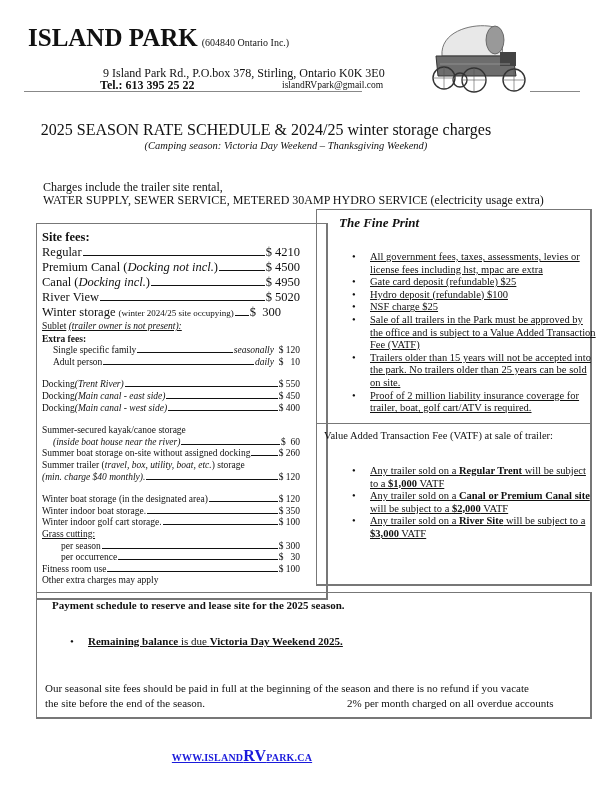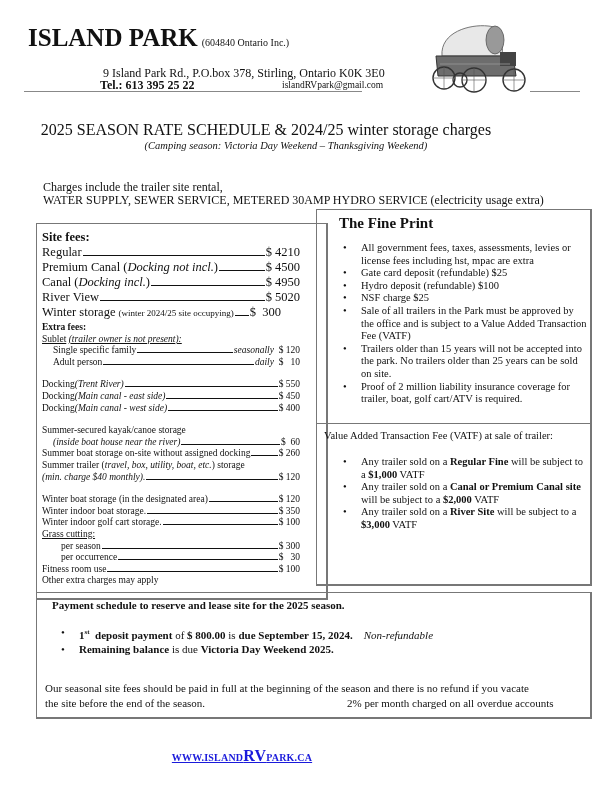--- a/index.html
+++ b/index.html
@@ -23,21 +23,21 @@
   .box.vatf{left:316px;top:423px;width:276px;height:163px;border-width:1px 2px 2px 1px;}
   .box.pay{left:36px;top:592px;width:556px;height:127px;border-width:1px 2px 2px 1px;}
   .row{display:flex;align-items:baseline;white-space:nowrap;}
   .fill{flex:1;border-bottom:1px solid #111;margin:0 1px 2px 1px;height:0;}
   .big{font-size:12.5px;line-height:15px;}
   .sm{font-size:9.5px;line-height:11.6px;}
   .u{text-decoration:underline;}
   .i{font-style:italic;}
   .b{font-weight:bold;}
   .price{display:inline-block;text-align:right;}
-  ul{margin:0;padding:0;list-style:none;}
+  ul{margin:9px;padding:0;list-style:none;text-decoration:underline;}
   li.bul{position:relative;padding-left:22px;}
   li.bul:before{content:"\2022";position:absolute;left:4px;top:0;}
   .fp{font-size:10.5px;line-height:12.6px;}
   a.site{color:#1a1adb;text-decoration:underline;font-weight:bold;font-size:10px;letter-spacing:0.2px;}
   a.site .rv{font-size:16px;}
 </style>
 </head>
 <body>
 
 <div class="abs hdr-title">
@@ -101,22 +101,22 @@
     </div>
     <div class="row big">
       <span>River View</span>
         <span class="fill"></span>
         <span class="price">$ 5020</span>
     </div>
     <div class="row big">
       <span>Winter storage</span>&nbsp;<span style="font-size:9px">(winter 2024/25 site occupying)</span><span class="fill" style="flex:0 0 14px"></span><span class="price" style="white-space:pre">$  300</span>
     </div>
 
+    <div class="sm"><span class="u">Sublet</span> <span class="u i">(trailer owner is not present):</span></div>
     <div class="sm b" style="margin-top:1px">Extra fees:</div>
-    <div class="sm"><span class="u">Sublet</span> <span class="u i">(trailer owner is not present):</span></div>
     <div class="row sm" style="padding-left:11px">
       <span>Single specific family</span><span class="fill"></span><span class="i">seasonally</span>&nbsp;&nbsp;<span style="white-space:pre">$ 120</span>
     </div>
     <div class="row sm" style="padding-left:11px">
       <span>Adult person</span><span class="fill"></span><span class="i">daily</span>&nbsp;&nbsp;<span style="white-space:pre">$   10</span>
     </div>
 
     <div style="height:11px"></div>
     <div class="row sm">
       <span>Docking </span>
@@ -186,45 +186,44 @@
     <div class="row sm">
       <span>Fitness room use</span>
         <span class="fill"></span>
         <span>$ 100</span>
     </div>
     <div class="sm">Other extra charges may apply</div>
   </div>
 </div>
 
 <div class="box fine">
-  <div class="b" style="position:absolute;left:22px;top:5px;font-size:15px;">The Fine Print</div>
+  <div class="b" style="position:absolute;left:22px;top:5px;font-size:13px;font-style:italic;">The Fine Print</div>
   <ul class="fp" style="position:absolute;left:22px;top:32px;width:248px;">
     <li class="bul">All government fees, taxes, assessments, levies or license fees including hst, mpac are extra</li>
     <li class="bul">Gate card deposit (refundable) $25</li>
     <li class="bul">Hydro deposit (refundable) $100</li>
     <li class="bul">NSF charge $25</li>
     <li class="bul">Sale of all trailers in the Park must be approved by the office and is subject to a Value Added Transaction Fee (VATF)</li>
     <li class="bul">Trailers older than 15 years will not be accepted into the park. No trailers older than 25 years can be sold on site.</li>
     <li class="bul">Proof of 2 million liability insurance coverage for trailer, boat, golf cart/ATV is required.</li>
   </ul>
 </div>
 
 <div class="box vatf">
   <div class="fp" style="position:absolute;left:7px;top:6px;">Value Added Transaction Fee (VATF) at sale of trailer:</div>
   <ul class="fp" style="position:absolute;left:22px;top:32px;width:248px;">
-    <li class="bul"><span>Any trailer sold on a </span><b>Regular Fine</b><span> will be subject to a </span><b>$1,000</b><span> VATF</span></li>
+    <li class="bul"><span>Any trailer sold on a </span><b>Regular Trent</b><span> will be subject to a </span><b>$1,000</b><span> VATF</span></li>
     <li class="bul"><span>Any trailer sold on a </span><b>Canal or Premium Canal site</b><span> will be subject to a </span><b>$2,000</b><span> VATF</span></li>
     <li class="bul"><span>Any trailer sold on a </span><b>River Site</b><span> will be subject to a </span><b>$3,000</b><span> VATF</span></li>
   </ul>
 </div>
 
 <div class="box pay">
   <div class="b" style="position:absolute;left:8px;top:6px;font-size:11px;margin-left:7px;">Payment schedule to reserve and lease site for the 2025 season.</div>
   <ul style="position:absolute;left:20px;top:32px;font-size:11px;line-height:14.5px;">
-    <li class="bul"><b>1</b><sup class="b" style="font-size:7px">st</sup>&nbsp;&nbsp;<b>deposit payment</b><span> of </span><b>$ 800.00</b><span> is </span><b>due September 15, 2024.</b>&nbsp;&nbsp;&nbsp;&nbsp;<i>Non-refundable</i></li>
     <li class="bul"><b>Remaining balance</b><span> is due </span><b>Victoria Day Weekend 2025.</b></li>
   </ul>
   <div style="position:absolute;left:8px;top:88px;font-size:11px;line-height:15px;width:540px;">
     <div>Our seasonal site fees should be paid in full at the beginning of the season and there is no refund if you vacate</div>
     <div style="display:flex;">
         <span style="width:302px">the site before the end of the season.</span>
         <span>2% per month charged on all overdue accounts</span>
       </div>
   </div>
 </div>

